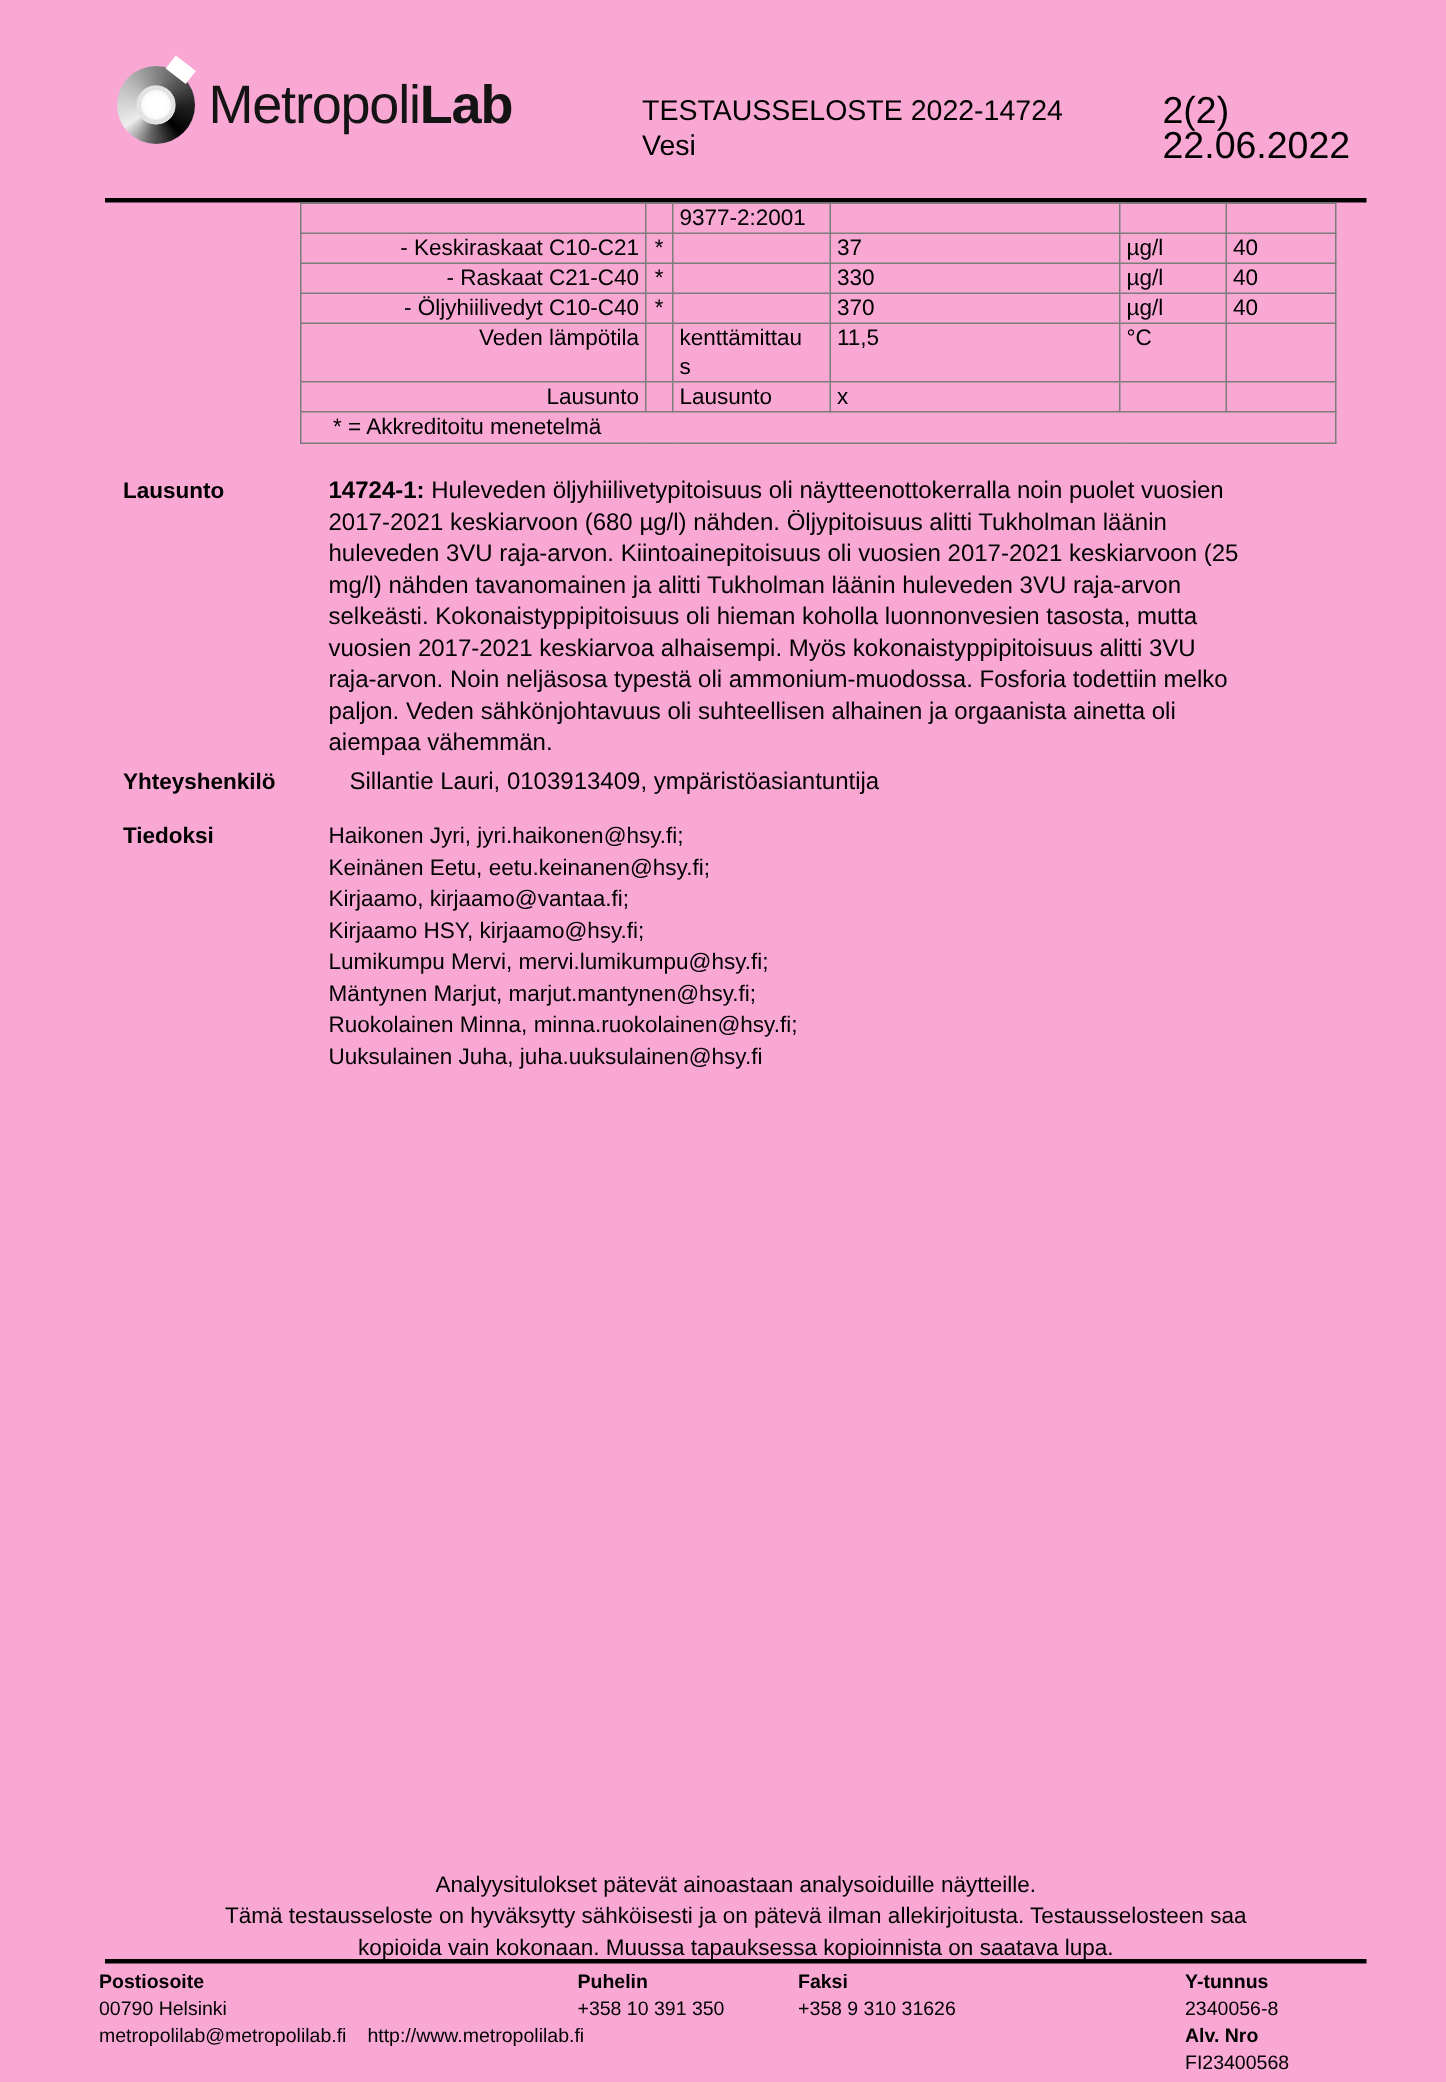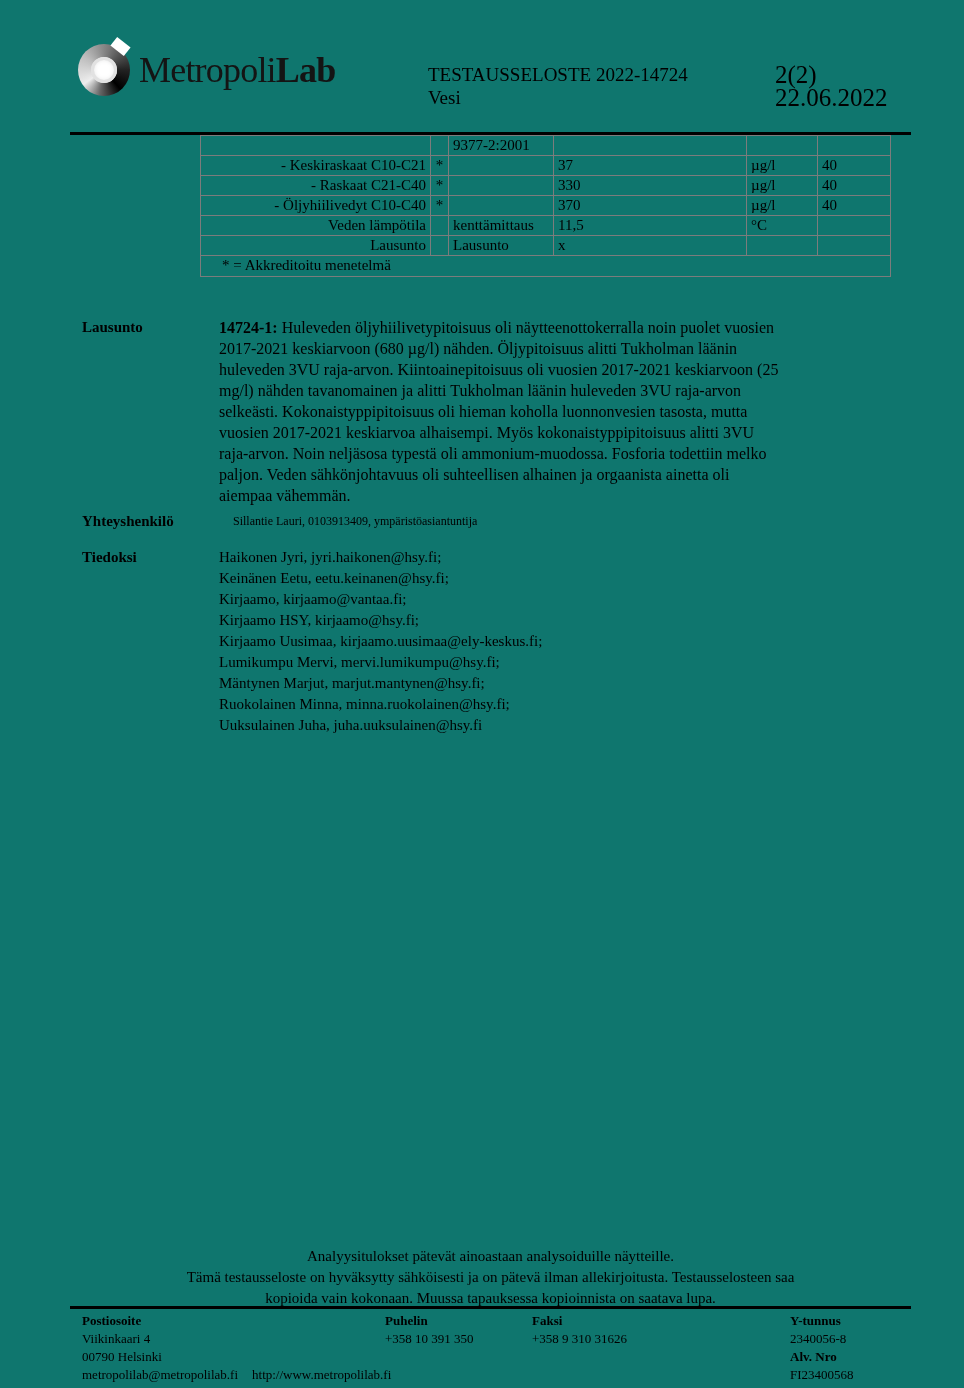--- a/index.html
+++ b/index.html
@@ -1,19 +1,19 @@
 <!DOCTYPE html>
 <html><head>
 <meta charset="utf-8">
 <style>
   html,body { margin:0; padding:0; background:#e9e9e9; }
   #page {
     position:relative; width:964px; height:1388px; margin:0 auto;
-    background:#0f766e; color:#000;
-    font-family:Liberation Serif, serif;
+    background:#f9a8d4; color:#000;
+    font-family:Liberation Sans, sans-serif;
     overflow:hidden;
   }
   
   .logo { position:absolute; left:78px; top:44px; display:flex; align-items:center; gap:9px; }
   .logo-mark {
     width:52px; height:52px; border-radius:50%; position:relative; flex:0 0 auto;
     background: conic-gradient(from 235deg,
       #ededed 0deg, #bdbdbd 70deg, #777 140deg, #222 215deg, #000 265deg,
       #666 315deg, #cfcfcf 350deg, #ededed 360deg);
   }
@@ -37,28 +37,28 @@
     padding:0 4px; vertical-align:top; height:19px; overflow:hidden;
   }
   .results td.col-name   { padding-left:3px;text-align:right; }
   .results td.col-name.indent { padding-left:27px; }
   .results td.col-star   { text-align:center; padding:0; }
   .results td.col-method { padding:0 14px 0 4px; word-break:break-all; }
   .results td.foot       { padding-left:21px; height:20px; }
   
   .sec-label { position:absolute; left:82px; font-weight:700; font-size:15px; line-height:21px; }
   .stmt-body { position:absolute; left:219px; top:317px; width:660px; font-size:16px; line-height:21px; }
-  .contact-value { position:absolute; left:233px; top:511px; font-size:12px; line-height:21px; }
+  .contact-value { position:absolute; left:233px; top:511px; font-size:16px; line-height:21px; }
   .cc-list { position:absolute; left:219px; top:547px; font-size:15px; line-height:21px; }
   
   .disclaimer { position:absolute; left:70px; top:1246px; width:841px; text-align:center; font-size:15px; line-height:21px; }
   
   .fcol { position:absolute; top:1312px; font-size:13px; line-height:18px; }
   .fcol .flabel { font-weight:700; }
-  .fcol-postal { left:82px; }
+  .fcol-postal { left:66px; }
   .fcol-phone  { left:385px; }
   .fcol-fax    { left:532px; }
   .fcol-ytun   { left:790px; }
   .email-row { display:flex; gap:14px; white-space:nowrap;align-items:center; }
 </style>
 </head>
 <body>
 
 <div id="page">
 
@@ -160,38 +160,36 @@
 
   <div class="sec-label" style="top:511px">Yhteyshenkilö</div>
   <div class="contact-value">Sillantie Lauri, 0103913409, ympäristöasiantuntija</div>
 
   <div class="sec-label" style="top:547px">Tiedoksi</div>
   <div class="cc-list">
       <div>Haikonen Jyri, jyri.haikonen@hsy.fi;</div>
       <div>Keinänen Eetu, eetu.keinanen@hsy.fi;</div>
       <div>Kirjaamo, kirjaamo@vantaa.fi;</div>
       <div>Kirjaamo HSY, kirjaamo@hsy.fi;</div>
-      <div>Kirjaamo Uusimaa, kirjaamo.uusimaa@ely-keskus.fi;</div>
       <div>Lumikumpu Mervi, mervi.lumikumpu@hsy.fi;</div>
       <div>Mäntynen Marjut, marjut.mantynen@hsy.fi;</div>
       <div>Ruokolainen Minna, minna.ruokolainen@hsy.fi;</div>
       <div>Uuksulainen Juha, juha.uuksulainen@hsy.fi</div>
     </div>
 
   <div class="disclaimer">
       <div>Analyysitulokset pätevät ainoastaan analysoiduille näytteille.</div>
       <div>Tämä testausseloste on hyväksytty sähköisesti ja on pätevä ilman allekirjoitusta. Testausselosteen saa</div>
       <div>kopioida vain kokonaan. Muussa tapauksessa kopioinnista on saatava lupa.</div>
     </div>
 
   <div class="rule rule-bottom"></div>
 
   <div class="fcol fcol-postal">
     <div class="flabel">Postiosoite</div>
-    <div>Viikinkaari 4</div>
     <div>00790 Helsinki</div>
     <div class="email-row">
       <span>metropolilab@metropolilab.fi</span>
       <span>http://www.metropolilab.fi</span>
     </div>
   </div>
 
   <div class="fcol fcol-phone">
     <div class="flabel">Puhelin</div>
     <div>+358 10 391 350</div>

